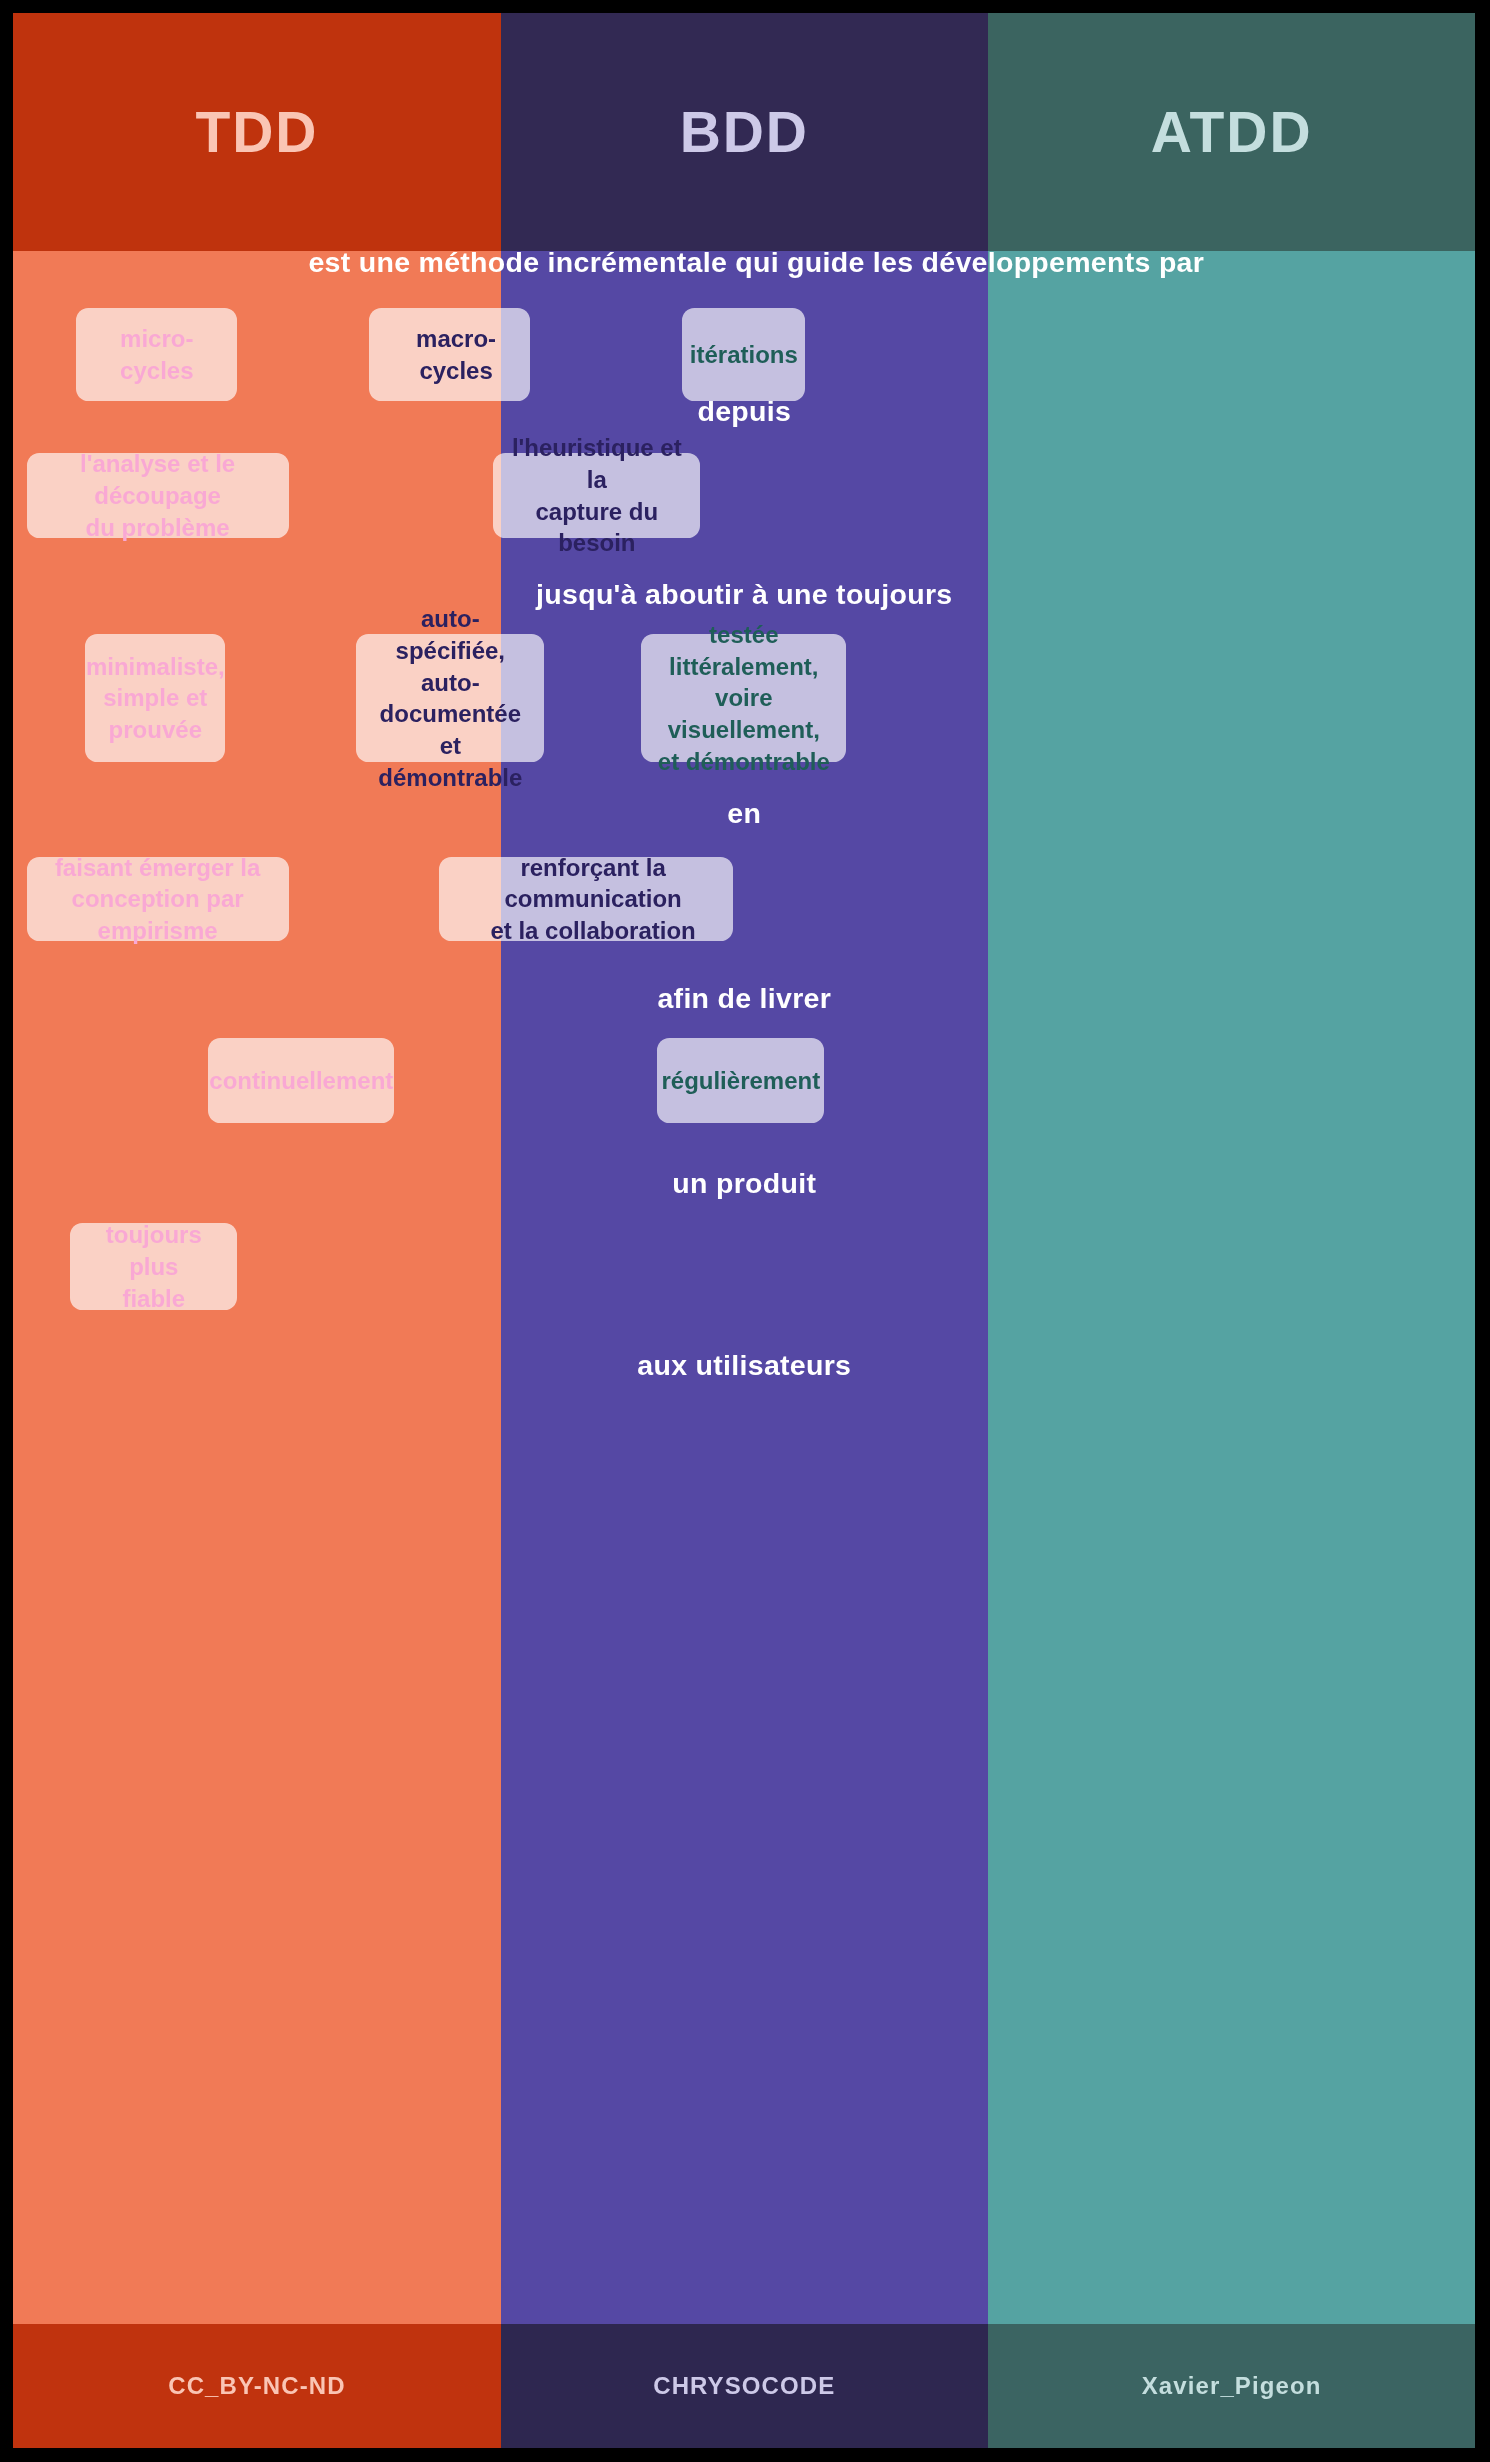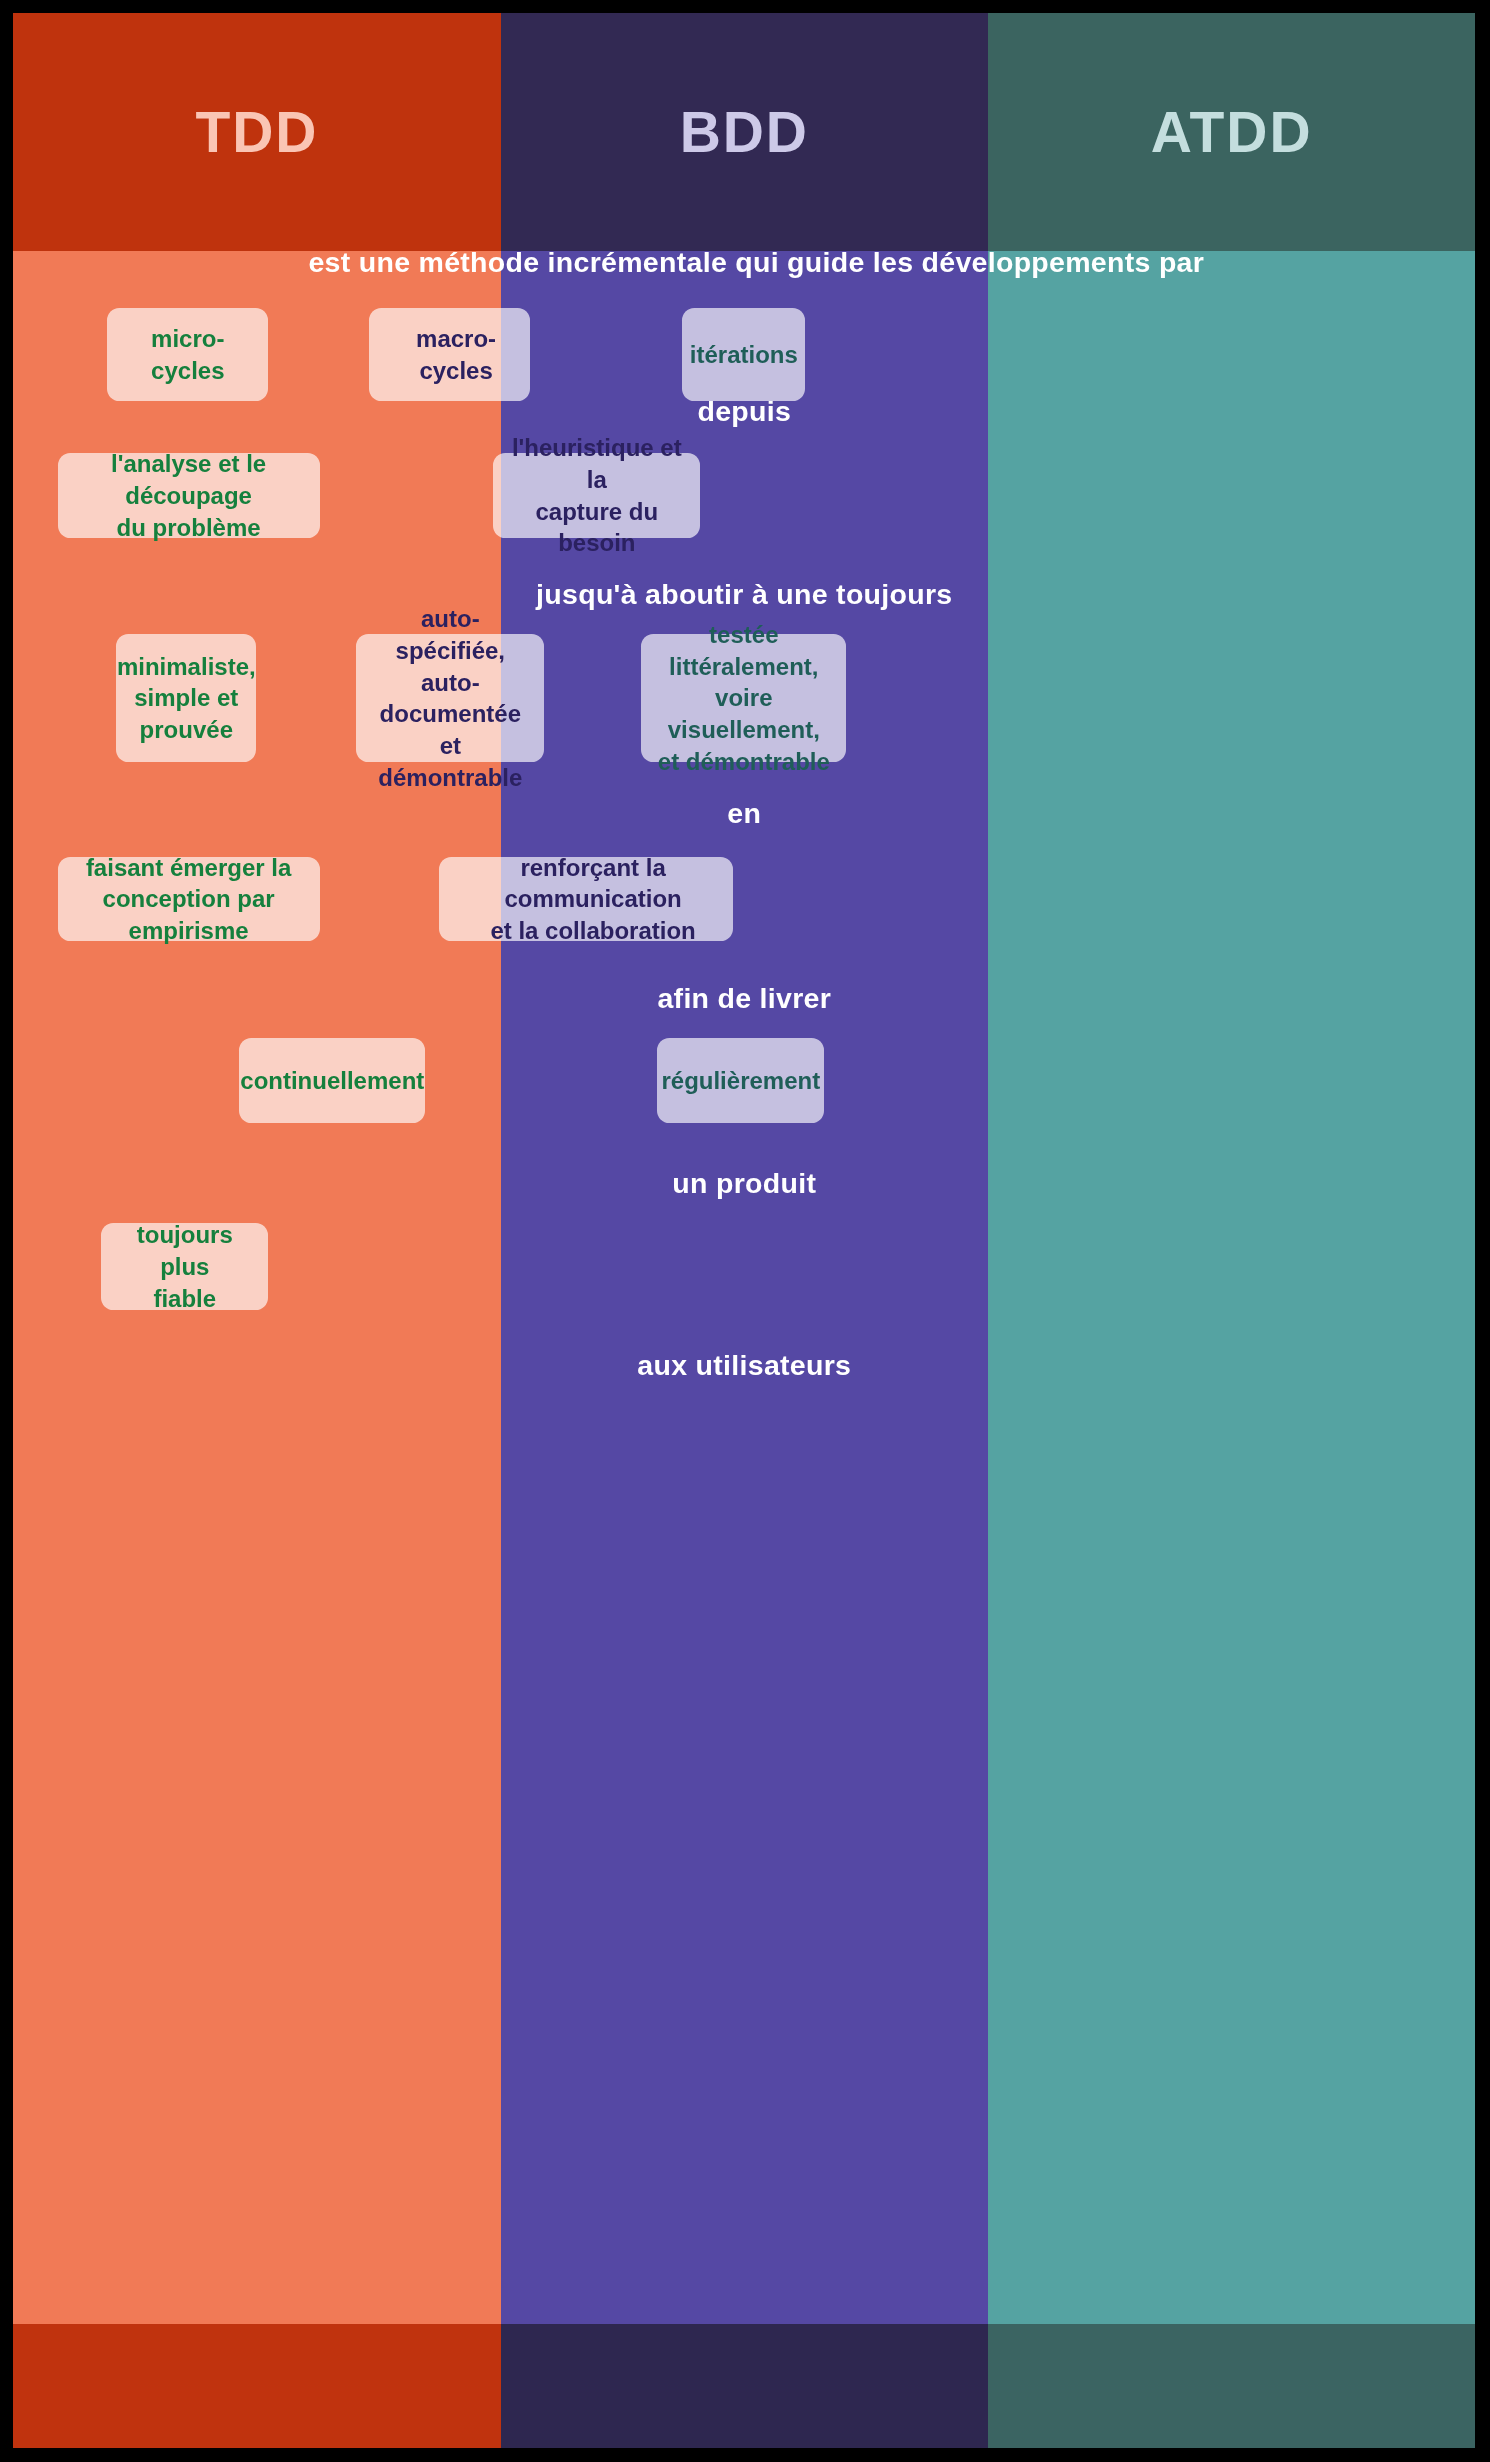--- a/index.html
+++ b/index.html
@@ -128,21 +128,21 @@
     align-items: center;
     justify-content: center;
     text-align: center;
     font-family: "Liberation Sans", sans-serif;
     font-weight: bold;
     font-size: 24px;
     line-height: 1.32;
     box-sizing: border-box;
     padding: 7.6px 11.4px;
   }
-  .card-tdd  { color: #15803d; margin-left: 31px; }
+  .card-tdd  { color: #f9a8d4; }
   .card-bdd  { color: #2B2160; }
   .card-atdd { color: #1F5E58; }
 </style>
 </head>
 <body>
 
 <div id="poster">
 
   <div class="stripes">
     <div class="stripe col-tdd">
@@ -198,15 +198,20 @@
     <div class="card card-atdd" style="left:644px; top:787px; width:167px; height:85px;">régulièrement</div>
 
     <div class="connector" style="top:916px;">un produit</div>
 
     <div class="card card-tdd" style="left:57px;  top:972px; width:167px; height:87px;">toujours plus<br>fiable</div>
 
     <div class="connector" style="top:1098px;">aux utilisateurs</div>
 
   </div>
 
+  <div class="footers">
+    <div class="foot-cell foot-tdd">CC_BY-NC-ND</div>
+    <div class="foot-cell foot-bdd">CHRYSOCODE</div>
+    <div class="foot-cell foot-atdd">Xavier_Pigeon</div>
+  </div>
 
 </div>
 
 
 </body></html>

